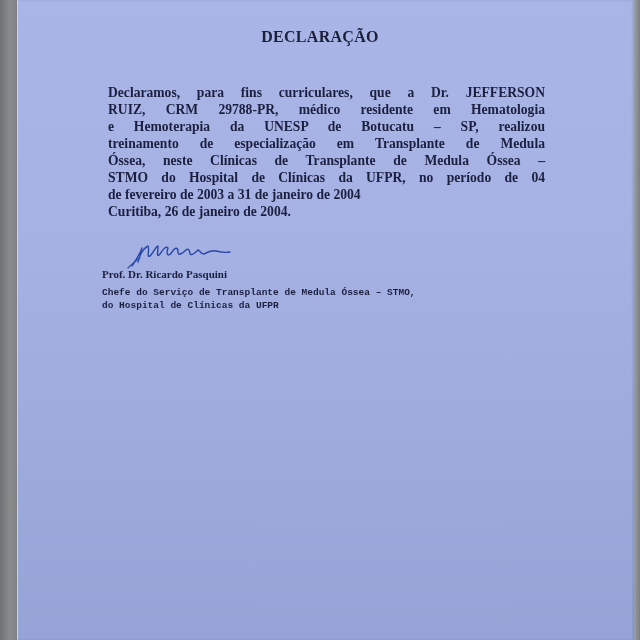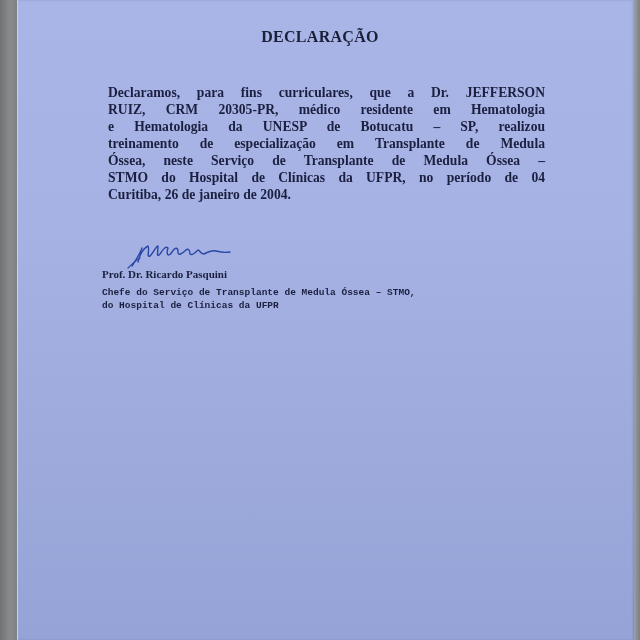--- a/index.html
+++ b/index.html
@@ -101,25 +101,26 @@
 
 <div class="frame">
   <div class="paper">
   </div>
   <div class="right-edge"></div>
 
   <div class="title">DECLARAÇÃO</div>
 
   <div class="body-text">
     <span class="line">Declaramos, para fins curriculares, que a Dr. JEFFERSON</span>
-    <span class="line">RUIZ, CRM 20305-PR, médico residente em Hematologia</span>
-    <span class="line">e Hematologia da UNESP de Botucatu – SP, realizou</span>
+    <span class="line">RUIZ, CRM 29788-PR, médico residente em Hematologia</span>
+    <span class="line">e Hemoterapia da UNESP de Botucatu – SP, realizou</span>
     <span class="line">treinamento de especialização em Transplante de Medula</span>
-    <span class="line">Óssea, neste Serviço de Transplante de Medula Óssea –</span>
+    <span class="line">Óssea, neste Clínicas de Transplante de Medula Óssea –</span>
     <span class="line">STMO do Hospital de Clínicas da UFPR, no período de 04</span>
+    <span class="line last">de fevereiro de 2003 a 31 de janeiro de 2004</span>
     <span class="line last">Curitiba, 26 de janeiro de 2004.</span>
   </div>
 
   <svg class="signature" viewBox="0 0 130 32" xmlns="http://www.w3.org/2000/svg">
     <path d="M6 28 C 10 22, 14 16, 16 10 M12 24 C 14 16, 18 10, 22 8 C 24 12, 20 20, 24 18 C 28 14, 30 8, 32 8 C 32 14, 30 20, 34 16 C 38 10, 40 8, 42 10 C 40 16, 42 20, 46 14 C 50 8, 52 10, 52 14 C 52 18, 56 16, 60 12 C 62 10, 64 12, 64 16 C 66 18, 70 14, 72 12 C 74 12, 74 16, 78 16 C 82 14, 86 12, 90 13 C 94 14, 98 15, 104 14" fill="none" stroke="#2a48a8" stroke-width="1.4" stroke-linecap="round" stroke-linejoin="round"></path>
     <path d="M2 30 C 6 26, 10 22, 14 20" fill="none" stroke="#2a48a8" stroke-width="1.2" stroke-linecap="round"></path>
   </svg>
 
   <div class="signer-name">Prof. Dr. Ricardo Pasquini</div>
   <div class="signer-role">

